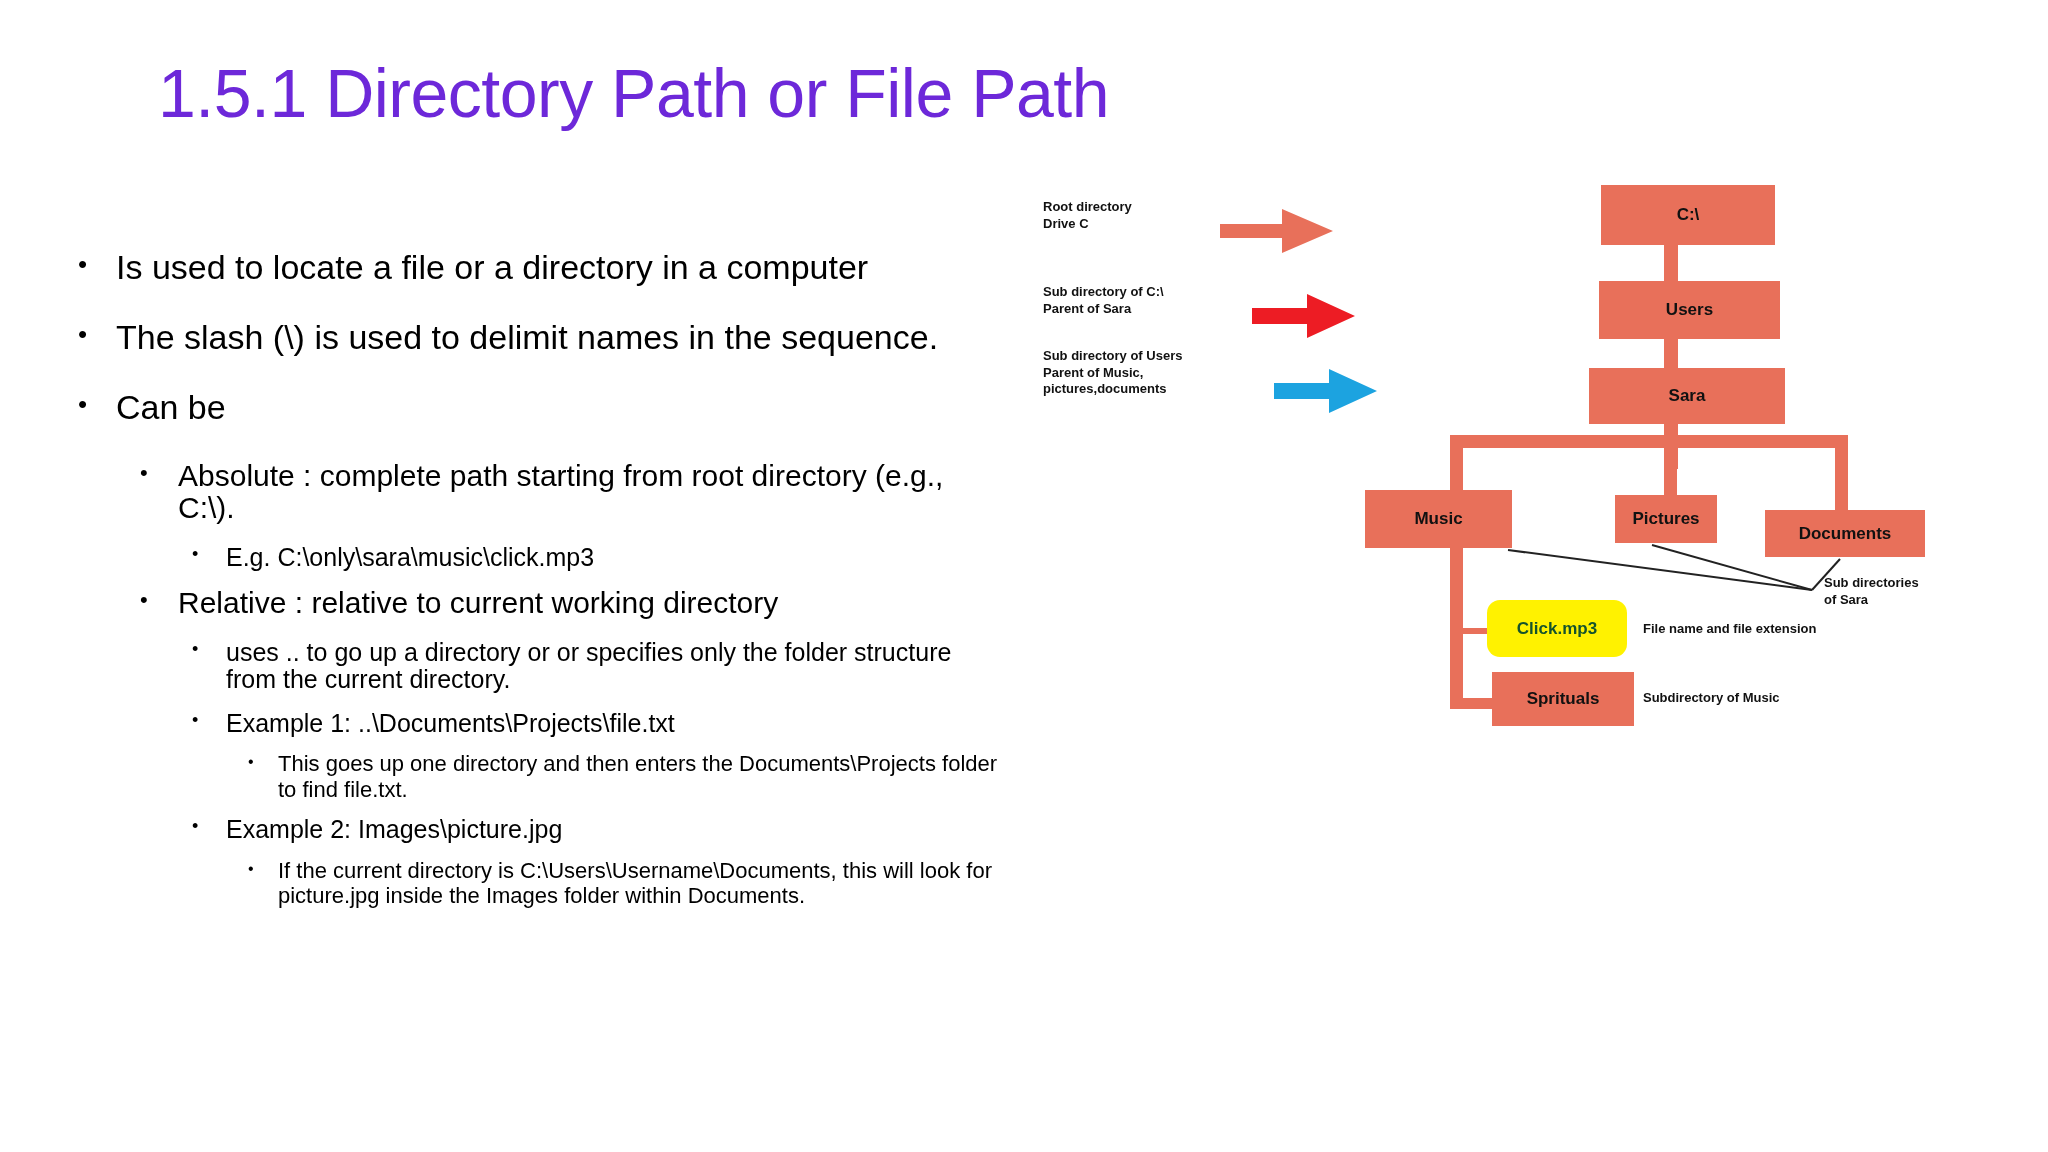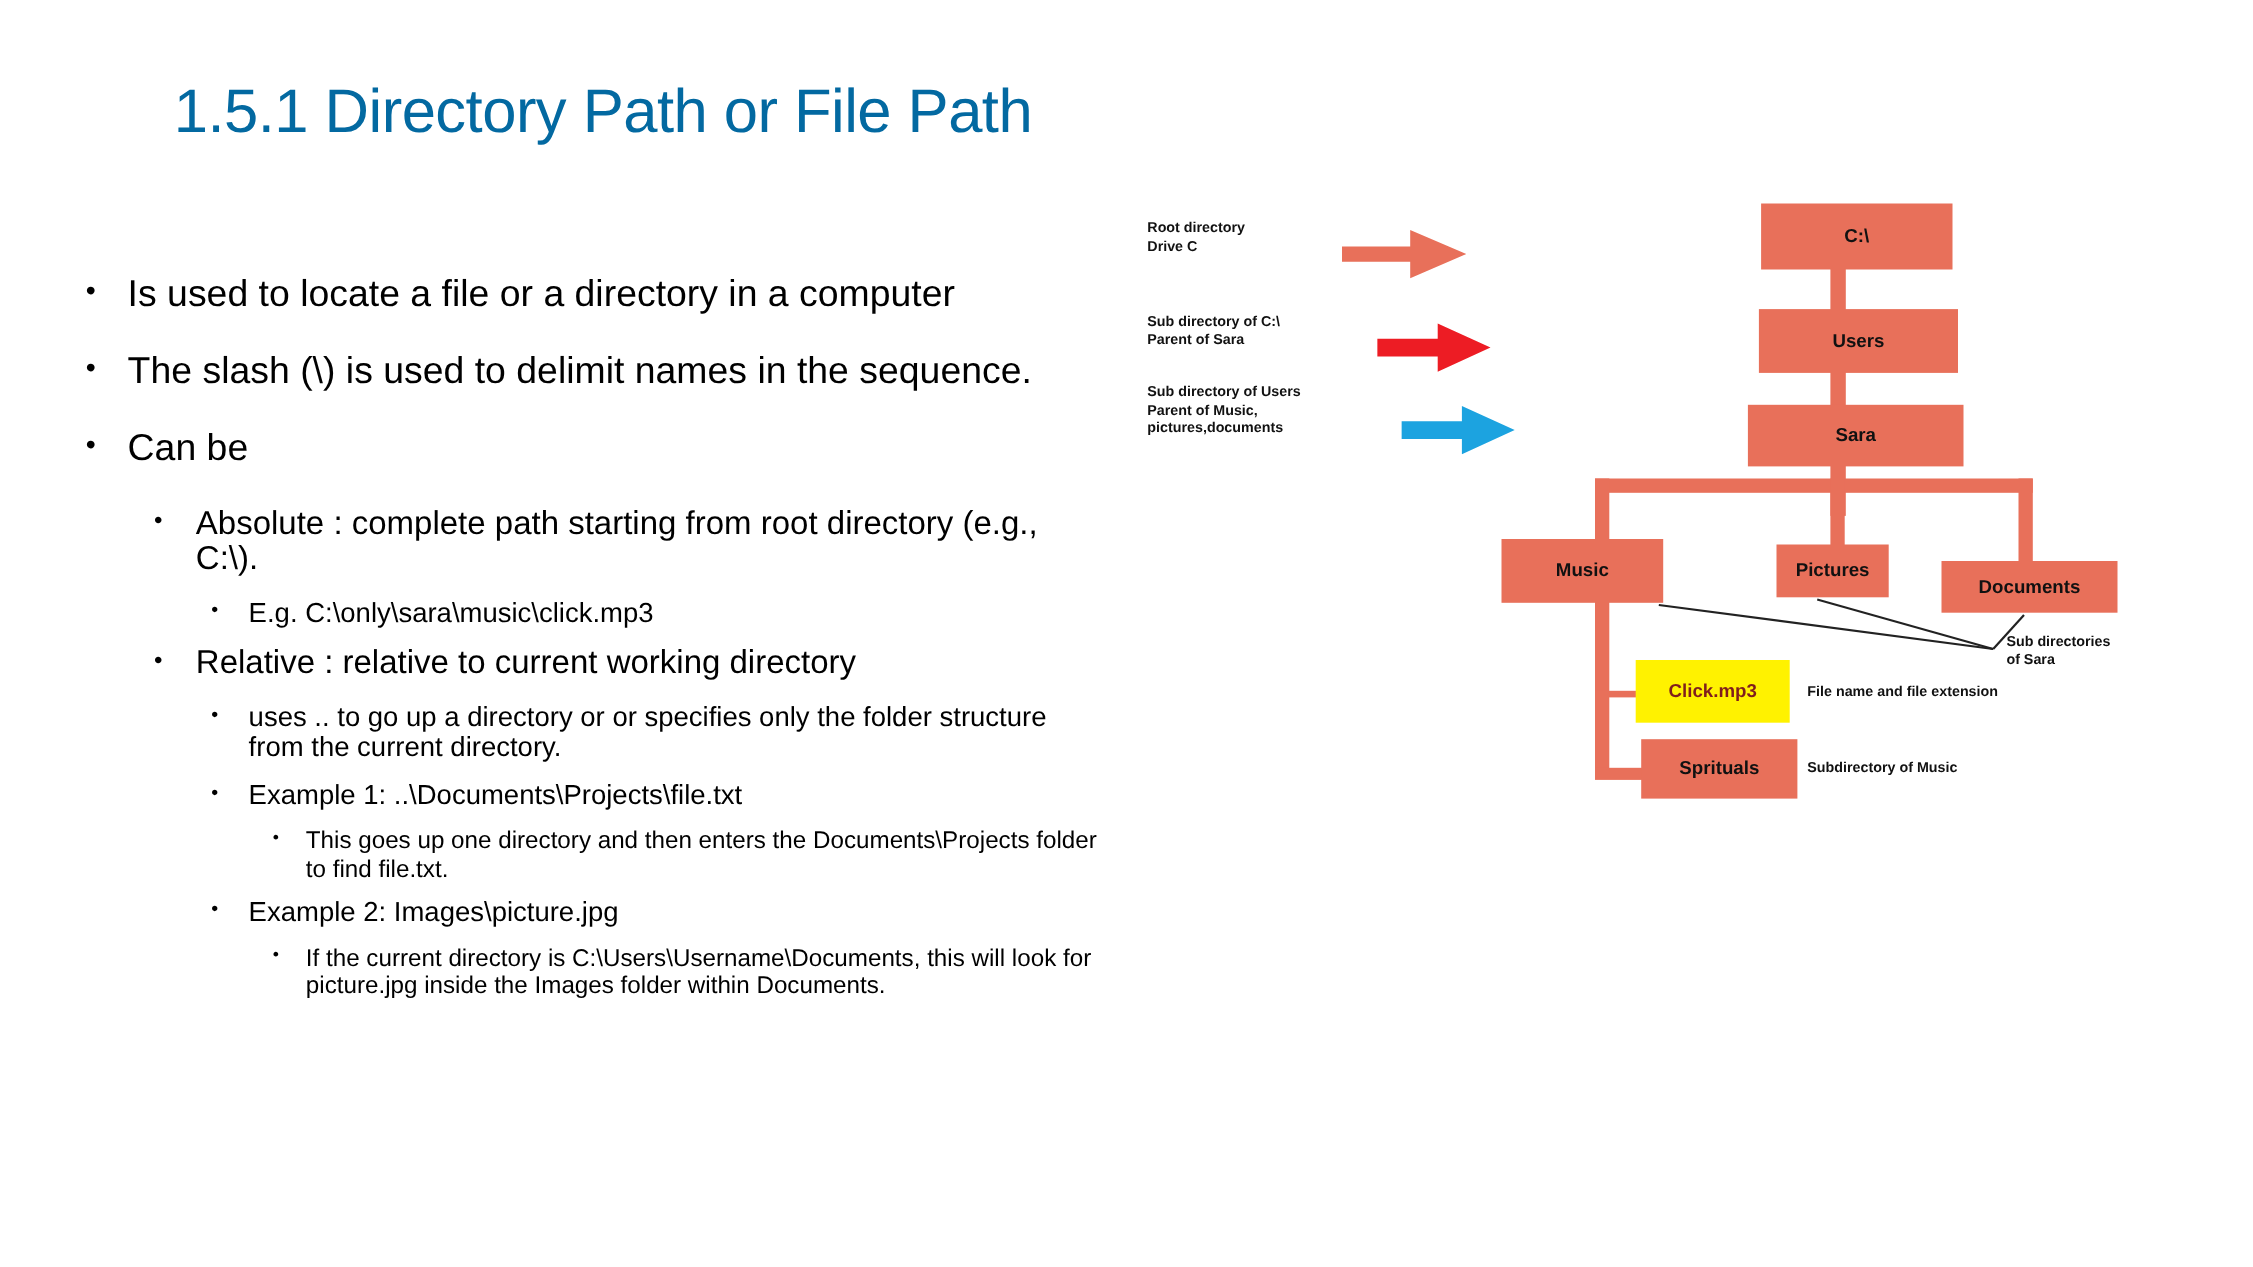--- a/index.html
+++ b/index.html
@@ -14,27 +14,26 @@
     overflow: hidden;
     font-family: "Liberation Sans", sans-serif;
     color: #000000;
   }
 
   
   .slide-title {
     position: absolute;
     left: 158px;
     top: 58px;
-    font-size: 56px;
+    font-size: 68px;
     font-weight: 400;
     letter-spacing: -0.5px;
     line-height: 1.05;
-    color: #0369a1;
+    color: #6d28d9;
     white-space: nowrap;
-    margin-top: 14px;
   }
 
   
   .body-col {
     position: absolute;
     left: 78px;
     top: 250px;
     width: 930px;
   }
 
@@ -109,21 +108,22 @@
     font-weight: bold;
     font-size: 17px;
     display: flex;
     align-items: center;
     justify-content: center;
     text-align: center;
     z-index: 3;
   }
   .dg-box.yellow {
     background: #FFF200;
-    color: #7f1d1d;
+    color: #14532d;
+    border-radius: 13px;
   }
   .dg-conn {
     position: absolute;
     background: #E8705A;
     z-index: 1;
   }
   .dg-label {
     position: absolute;
     font-size: 13px;
     font-weight: bold;

